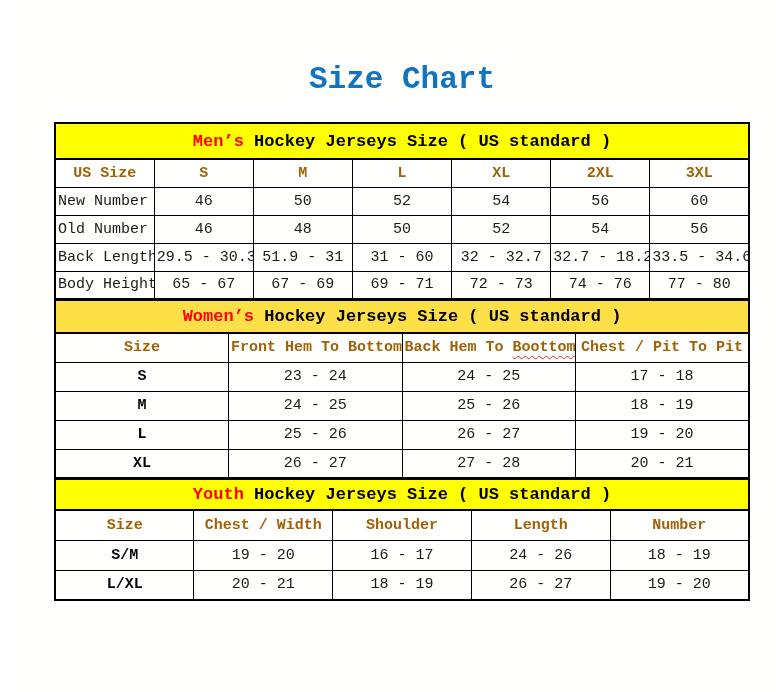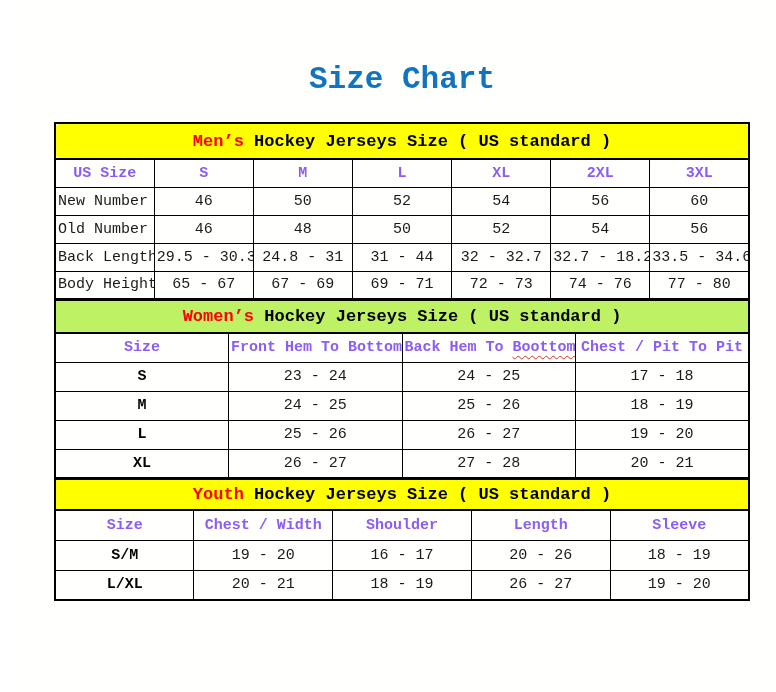--- a/index.html
+++ b/index.html
@@ -39,21 +39,21 @@
   td, th {
     border: 1px solid #000;
     text-align: center;
     vertical-align: middle;
     padding: 0 2px;
     font-size: 15px;
     color: #1a1a1a;
     overflow: hidden;
     white-space: nowrap;
   }
-  th { font-weight: bold; color: #8b5cf6; }
+  th { font-weight: bold; color: #a16207; }
   .banner-cell {
     border: 2px solid #000;
     font-size: 17px;
     font-weight: bold;
     color: #000;
   }
   
   #sec-mens   tr { height: 28px; }
   #sec-mens   tr.banner-row { height: 36px; }
   #sec-womens tr { height: 29px; }
@@ -110,41 +110,41 @@
             <td>46</td>
             <td>48</td>
             <td>50</td>
             <td>52</td>
             <td>54</td>
             <td>56</td>
           </tr>
           <tr>
             <td>Back Length</td>
             <td>29.5 - 30.3</td>
-            <td>24.8 - 31</td>
-            <td>31 - 44</td>
+            <td>51.9 - 31</td>
+            <td>31 - 60</td>
             <td>32 - 32.7</td>
             <td>32.7 - 18.2</td>
             <td>33.5 - 34.6</td>
           </tr>
           <tr>
             <td>Body Height</td>
             <td>65 - 67</td>
             <td>67 - 69</td>
             <td>69 - 71</td>
             <td>72 - 73</td>
             <td>74 - 76</td>
             <td>77 - 80</td>
           </tr>
         </tbody>
       </table>
     <table class="section" id="sec-womens">
         <tbody>
           <tr class="banner-row">
-            <td colspan="4" class="banner-cell" style="background: #bef264;"><span style="color: rgb(255, 0, 0);">Women’s</span><span> Hockey Jerseys Size ( US standard )</span></td>
+            <td colspan="4" class="banner-cell" style="background: #fde047;"><span style="color: rgb(255, 0, 0);">Women’s</span><span> Hockey Jerseys Size ( US standard )</span></td>
           </tr>
           <tr>
             <th>Size</th>
             <th>Front Hem To Bottom</th>
             <th>Back Hem To <span class="misspelled">Boottom</span></th>
             <th>Chest / Pit To Pit</th>
           </tr>
           <tr>
             <td>S</td>
             <td>23 - 24</td>
@@ -174,27 +174,27 @@
     <table class="section" id="sec-youth">
         <tbody>
           <tr class="banner-row">
             <td colspan="5" class="banner-cell" style="background: rgb(255, 255, 0);"><span style="color: rgb(255, 0, 0);">Youth</span><span> Hockey Jerseys Size ( US standard )</span></td>
           </tr>
           <tr>
             <th>Size</th>
             <th>Chest / Width</th>
             <th>Shoulder</th>
             <th>Length</th>
-            <th>Sleeve</th>
+            <th>Number</th>
           </tr>
           <tr>
             <td>S/M</td>
             <td>19 - 20</td>
             <td>16 - 17</td>
-            <td>20 - 26</td>
+            <td>24 - 26</td>
             <td>18 - 19</td>
           </tr>
           <tr>
             <td>L/XL</td>
             <td>20 - 21</td>
             <td>18 - 19</td>
             <td>26 - 27</td>
             <td>19 - 20</td>
           </tr>
         </tbody>

